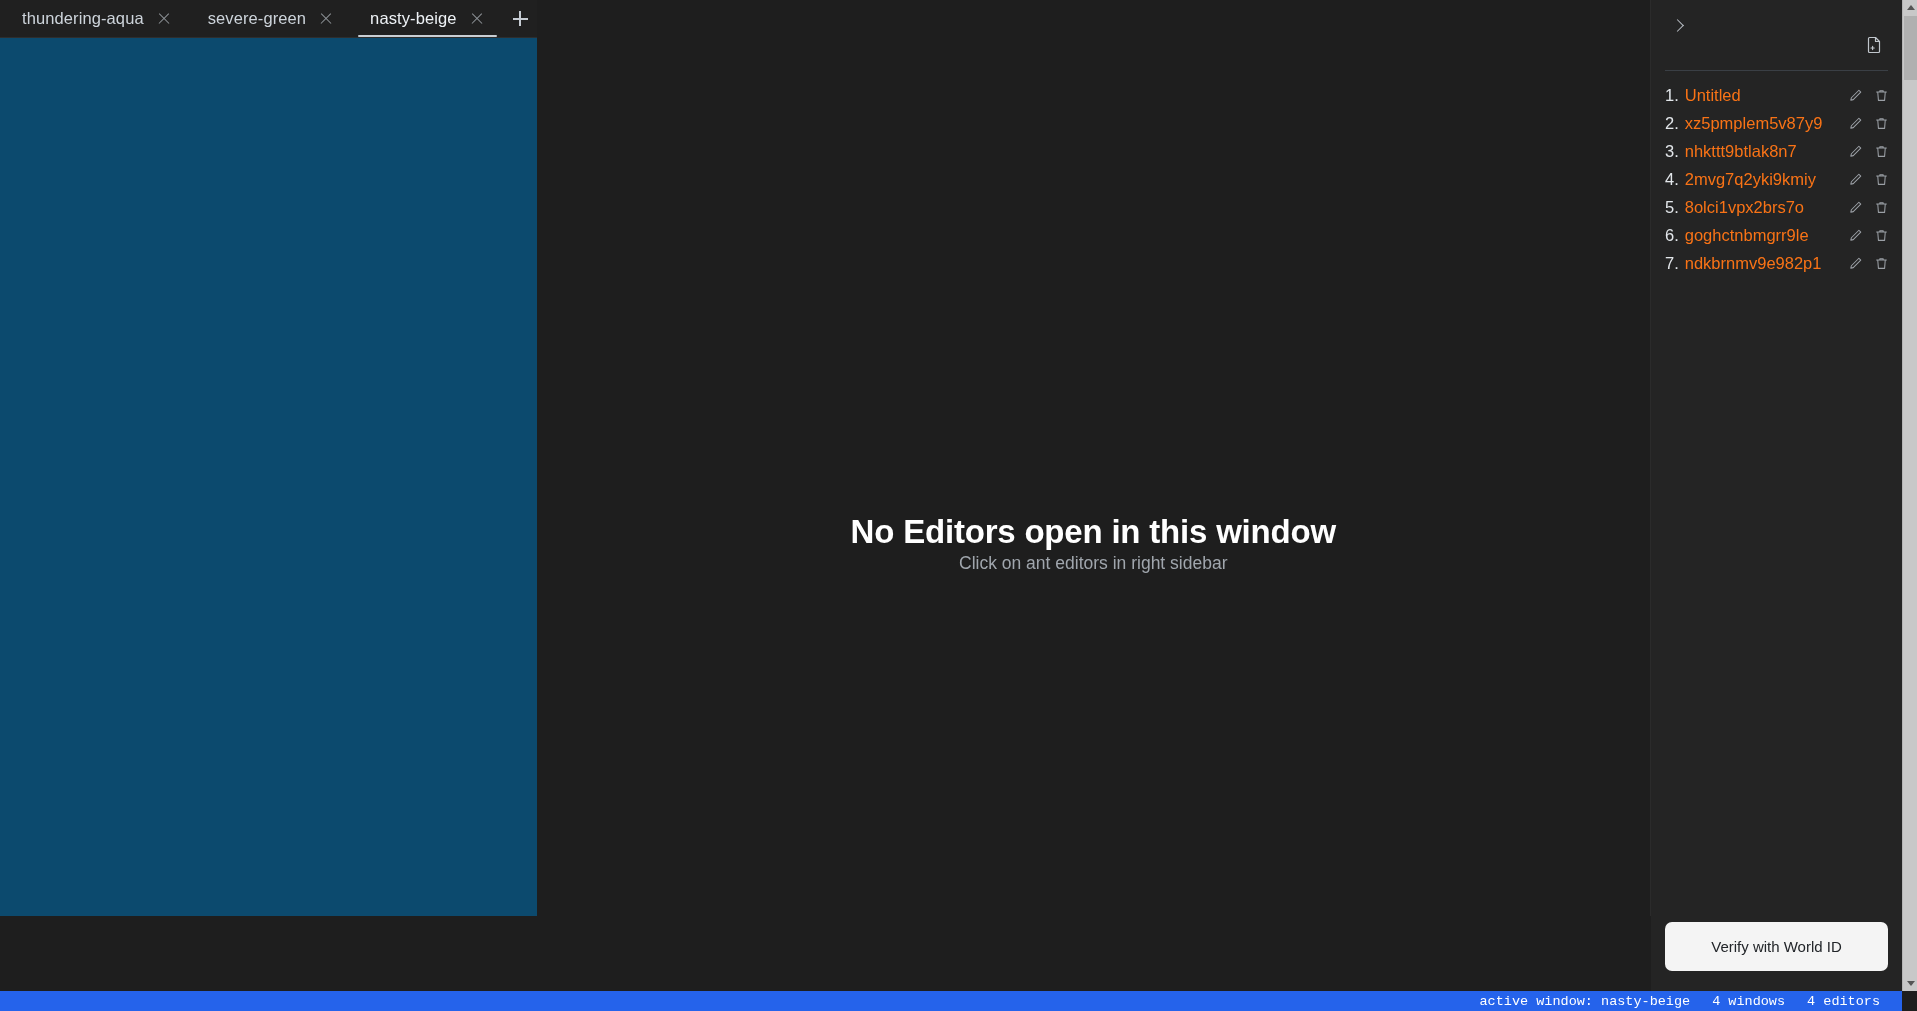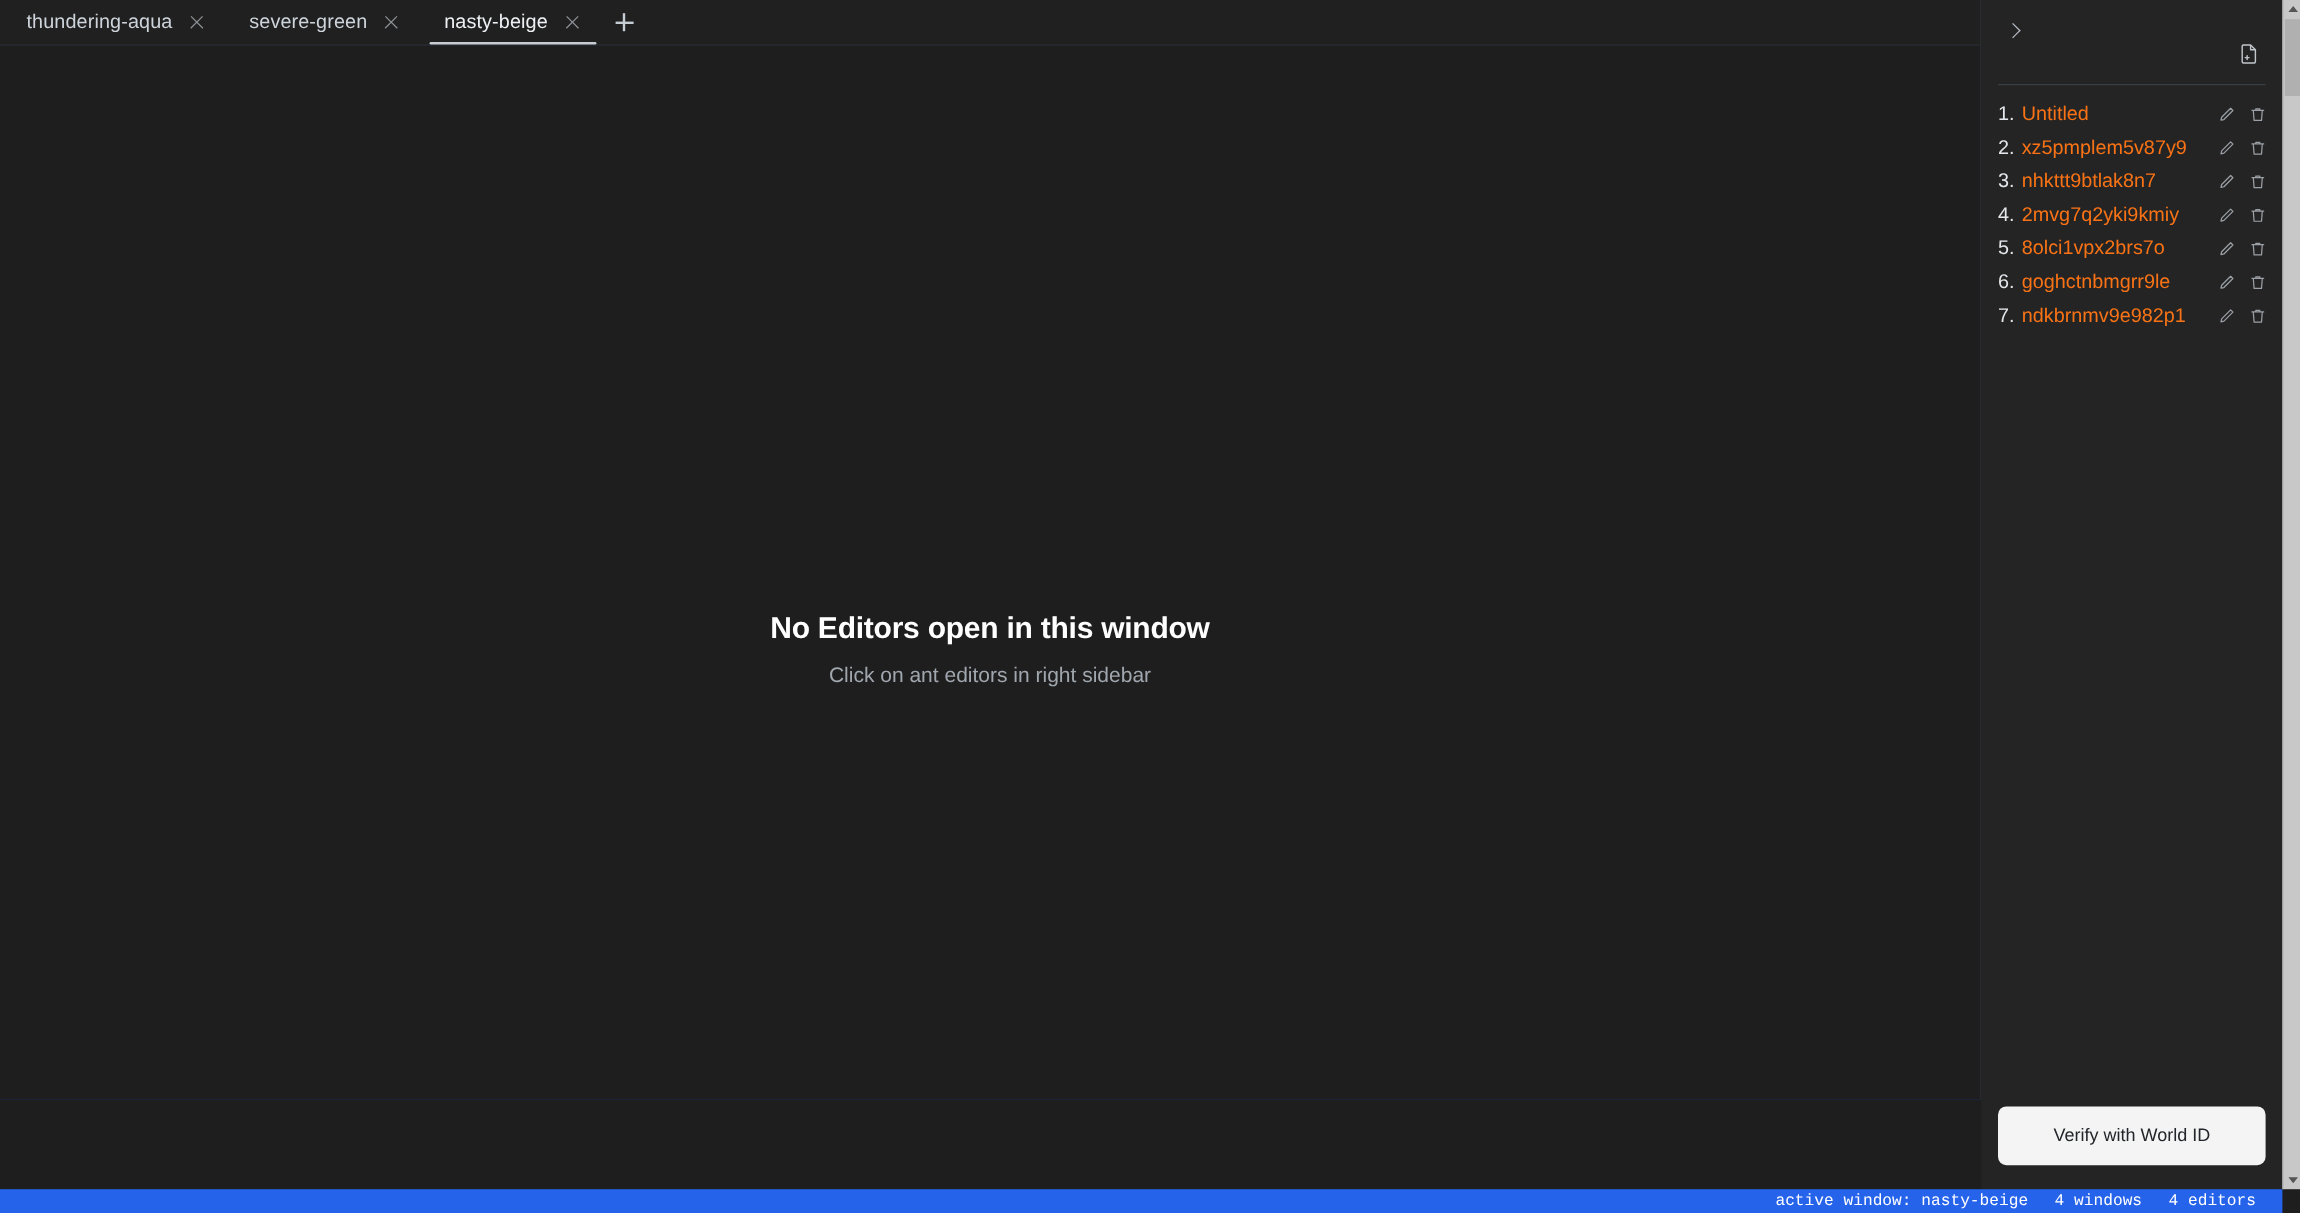--- a/index.html
+++ b/index.html
@@ -29,22 +29,22 @@
     height: 991px;
     display: flex;
     flex-direction: row;
   }
 
   
   .editor-column {
     width: 1651px;
     height: 916px;
     display: flex;
-    flex-direction: column;
-    background: #1d4ed8;
+    flex-direction: row;
+    background: #0c4a6e;
     border-right: 1px solid #2b2b2b;
   }
 
   .tabbar {
     height: 38px;
     min-height: 38px;
     background: #202020;
     display: flex;
     align-items: stretch;
     border-bottom: 1px solid #2e2e2e;
@@ -117,28 +117,29 @@
     justify-content: flex-start;
     position: relative;
   }
   .empty-state {
     position: absolute;
     top: 472px;
     left: 0; right: 0;
     text-align: center;
   }
   .empty-title {
-    font-size: 25px;
+    font-size: 33px;
     font-weight: bold;
     color: #ffffff;
     letter-spacing: -0.2px;
     line-height: 1.15;
+    margin-top: 41px;
   }
   .empty-sub {
-    margin-top: 13px;
+    margin-top: 2px;
     font-size: 17.5px;
     color: #a0a6ad;
     font-weight: normal;
   }
 
   
   .sidebar {
     width: 251px;
     height: 991px;
     background: #242424;

